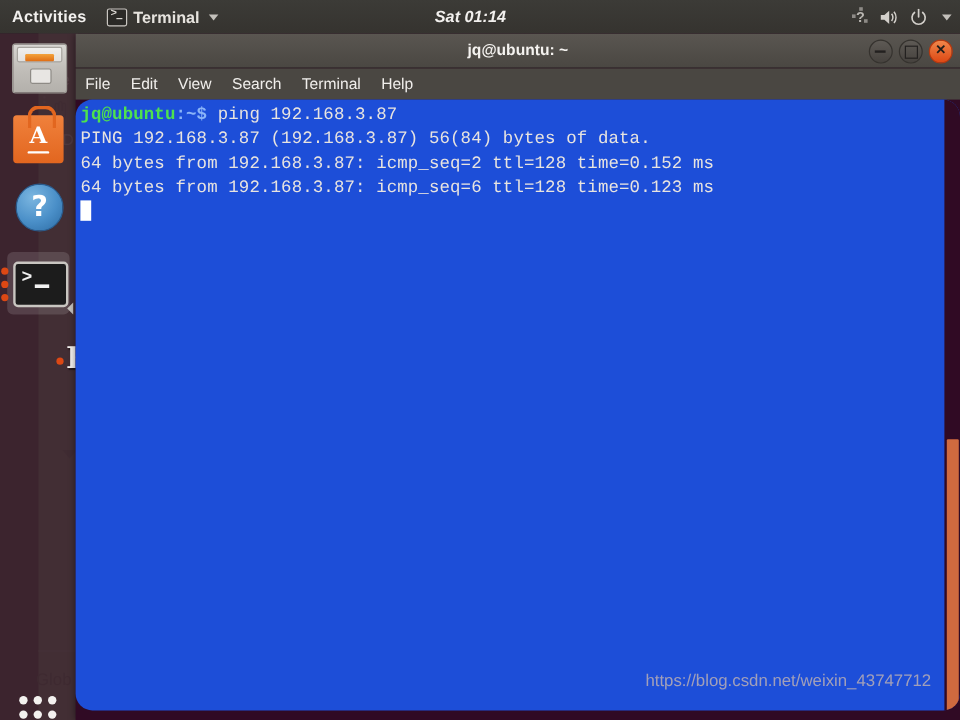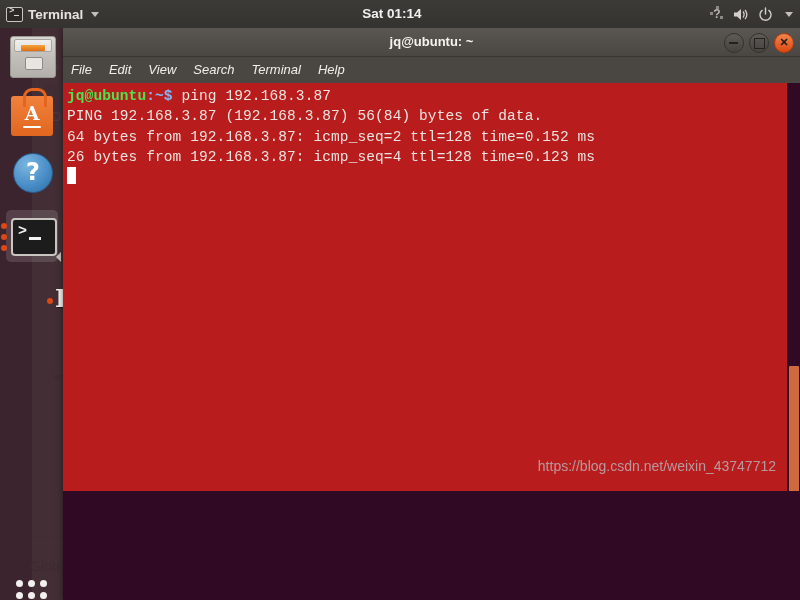--- a/index.html
+++ b/index.html
@@ -80,20 +80,21 @@
   }
   #clock {
     position: absolute;
     left: 0; right: 16px;
     text-align: center;
     line-height: 28px;
     color: #f2f0ee;
     font-size: 13.5px;
     font-weight: bold;
     pointer-events: none;
+    font-style: italic;
   }
   #tray {
     position: absolute;
     right: 7px; top: 0;
     height: 28px;
     display: flex;
     align-items: center;
     gap: 9px;
   }
   .tray-item { display: flex; align-items: center; cursor: default; }
@@ -407,35 +408,35 @@
     width: 9px; height: 9px;
     border: 1.6px solid #232120;
   }
   #menubar {
     height: 26px;
     background: #4a4742;
     display: flex;
     align-items: center;
     padding-left: 8px;
     gap: 17px;
-    font-style: italic;
   }
   .menu-item {
     color: #f0eeeb;
     font-size: 13px;
     line-height: 26px;
     cursor: default;
   }
   #term-body {
     position: relative;
-    height: 408px;
-    background: #b91c1c;
+    height: 509px;
+    background: #1d4ed8;
     overflow: hidden;
     padding: 3px 0 0 4px;
     box-sizing: border-box;
+    border-radius: 14px;
   }
   .term-line {
     font-family: "Liberation Mono", "DejaVu Sans Mono", monospace;
     font-size: 14.5px;
     line-height: 20.3px;
     color: #e8e4e0;
     white-space: pre;
     letter-spacing: .1px;
   }
   .c-green { color: #4ee24e; font-weight: bold; }
@@ -571,33 +572,34 @@
       <div class="menu-item">Terminal</div>
       <div class="menu-item">Help</div>
     </div>
 
     <div id="term-body">
 
       <div class="term-line"><span class="c-green">jq@ubuntu</span><span class="c-blue">:~$</span><span class="c-white"> ping 192.168.3.87</span></div>
 
       <div class="term-line">PING 192.168.3.87 (192.168.3.87) 56(84) bytes of data.</div>
       <div class="term-line">64 bytes from 192.168.3.87: icmp_seq=2 ttl=128 time=0.152 ms</div>
-      <div class="term-line">26 bytes from 192.168.3.87: icmp_seq=4 ttl=128 time=0.123 ms</div>
+      <div class="term-line">64 bytes from 192.168.3.87: icmp_seq=6 ttl=128 time=0.123 ms</div>
 
       <div class="term-line"><span id="cursor"></span></div>
 
       <div id="scrollbar-track">
         <div id="scrollbar-thumb"></div>
       </div>
 
       <div id="watermark">https://blog.csdn.net/weixin_43747712</div>
     </div>
   </div>
 
   <div id="top-bar">
+    <div id="activities">Activities</div>
     <div id="app-menu">
       <span class="app-icon-term"></span>
       <span>Terminal</span>
       <span class="caret-down"></span>
     </div>
     <div id="clock">Sat 01:14</div>
     <div id="tray">
       <span class="tray-item">
         <span class="icon-help">
           <span class="dot d3"></span><span class="dot d1"></span><span class="q">?</span><span class="dot d2"></span>

